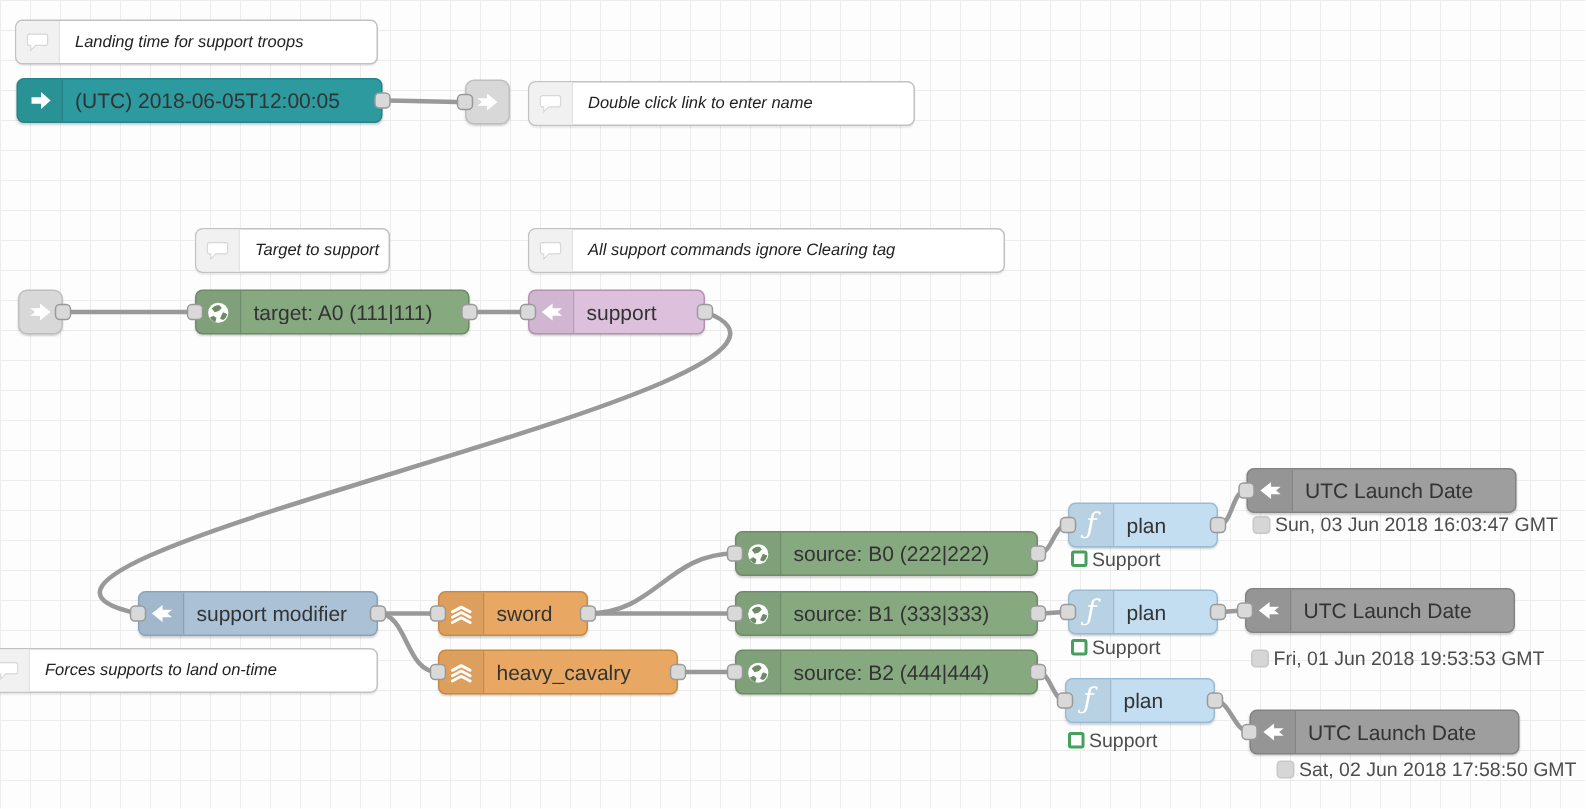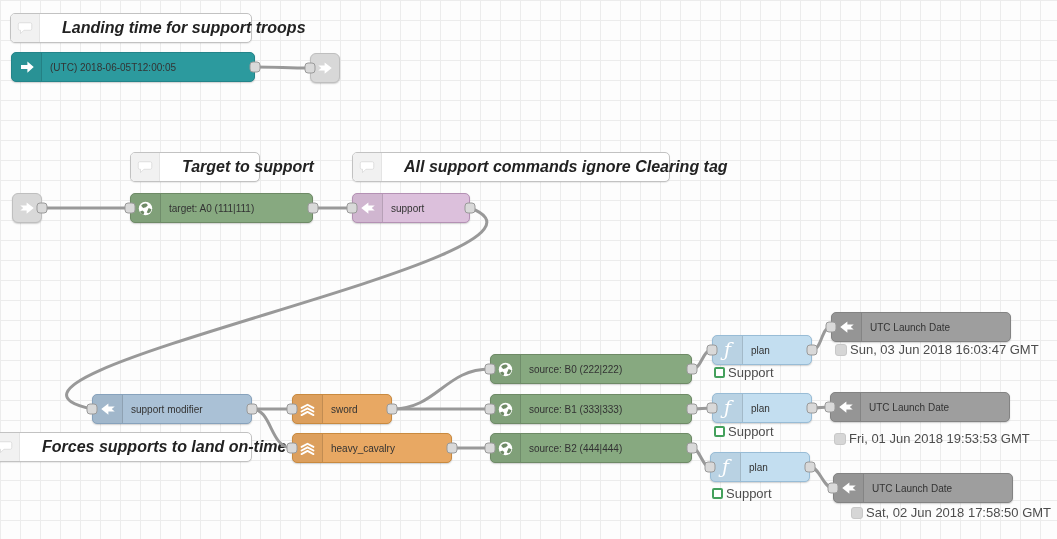--- a/index.html
+++ b/index.html
@@ -15,41 +15,41 @@
   .node{
     position:absolute;height:30px;box-sizing:border-box;border-radius:5px;
     border:1px solid;display:flex;align-items:center;cursor:pointer;
     box-shadow:0 1px 1.5px rgba(0,0,0,0.18);z-index:2;
   }
   .strip{
     width:29px;align-self:stretch;flex:0 0 29px;display:flex;align-items:center;justify-content:center;
     background:rgba(0,0,0,0.05);border-right:1px solid rgba(0,0,0,0.12);
     border-radius:4px 0 0 4px;
   }
-  .nlabel{padding-left:8px;padding-right:6px;font-size:10px;color:#333;white-space:nowrap;overflow:hidden;}
+  .nlabel{padding-left:8px;padding-right:6px;font-size:14px;color:#333;white-space:nowrap;overflow:hidden;}
   .teal{background:#2C9A9E;border-color:#23848A;}
   .green{background:#87A980;border-color:#6E8A66;}
   .purple{background:#DCC0DC;border-color:#B491B4;}
   .bluegray{background:#AAC1D6;border-color:#87A2BC;}
   .orange{background:#E8A863;border-color:#C98A3F;}
   .lightblue{background:#C3DEF0;border-color:#98BCD6;}
   .graynode{background:#9E9E9E;border-color:#838383;}
   .linknode{
     width:30px;background:#D8D8D8;border-color:#BFBFBF;justify-content:center;border-radius:6px;
   }
   .comment{
     position:absolute;height:30px;box-sizing:border-box;background:#fff;
     border:1px solid #C2C2C2;border-radius:5px;display:flex;align-items:center;
     box-shadow:0 1px 1px rgba(0,0,0,0.08);z-index:2;cursor:pointer;
   }
   .cstrip{
     width:28px;align-self:stretch;flex:0 0 28px;display:flex;align-items:center;justify-content:center;
     background:#F1F1F1;border-right:1px solid #E4E4E4;border-radius:4px 0 0 4px;
   }
-  .clabel{padding-left:22px;padding-right:8px;font-size:16px;font-style:italic;color:#222;white-space:nowrap;font-weight:bold;}
+  .clabel{padding-left:10px;padding-right:8px;font-size:11px;font-style:italic;color:#222;white-space:nowrap;}
   .ficon{
     font-family:"DejaVu Serif","Liberation Serif",serif;font-style:italic;
     font-size:19px;color:#fff;line-height:1;transform:translateY(-1px);
   }
   .status{
     position:absolute;display:flex;align-items:center;gap:3px;
     font-size:13px;color:#4D4D4D;white-space:nowrap;z-index:2;
   }
   .sq{display:inline-block;border-radius:2px;}
   .sq-green{width:7px;height:7px;background:#fff;border:2px solid #44A05C;}
@@ -116,20 +116,28 @@
 
   <div class="comment" style="left:10px;top:13px;width:242px">
     <span class="cstrip">
       <svg class="icon20" width="18" height="18" viewBox="0 0 24 24">
           <path d="M5 5h14a2 2 0 0 1 2 2v6a2 2 0 0 1-2 2h-8.5L6 19.5V15H5a2 2 0 0 1-2-2V7a2 2 0 0 1 2-2z" fill="#fff" stroke="#D7D7D7"></path>
         </svg>
     </span>
     <span class="clabel">Landing time for support troops</span>
   </div>
 
+  <div class="comment" style="left:352px;top:54px;width:258px">
+    <span class="cstrip">
+      <svg class="icon20" width="18" height="18" viewBox="0 0 24 24">
+          <path d="M5 5h14a2 2 0 0 1 2 2v6a2 2 0 0 1-2 2h-8.5L6 19.5V15H5a2 2 0 0 1-2-2V7a2 2 0 0 1 2-2z" fill="#fff" stroke="#D7D7D7"></path>
+        </svg>
+    </span>
+    <span class="clabel">Double click link to enter name</span>
+  </div>
 
   <div class="comment" style="left:130px;top:152px;width:130px">
     <span class="cstrip">
       <svg class="icon20" width="18" height="18" viewBox="0 0 24 24">
           <path d="M5 5h14a2 2 0 0 1 2 2v6a2 2 0 0 1-2 2h-8.5L6 19.5V15H5a2 2 0 0 1-2-2V7a2 2 0 0 1 2-2z" fill="#fff" stroke="#D7D7D7"></path>
         </svg>
     </span>
     <span class="clabel">Target to support</span>
   </div>
 

